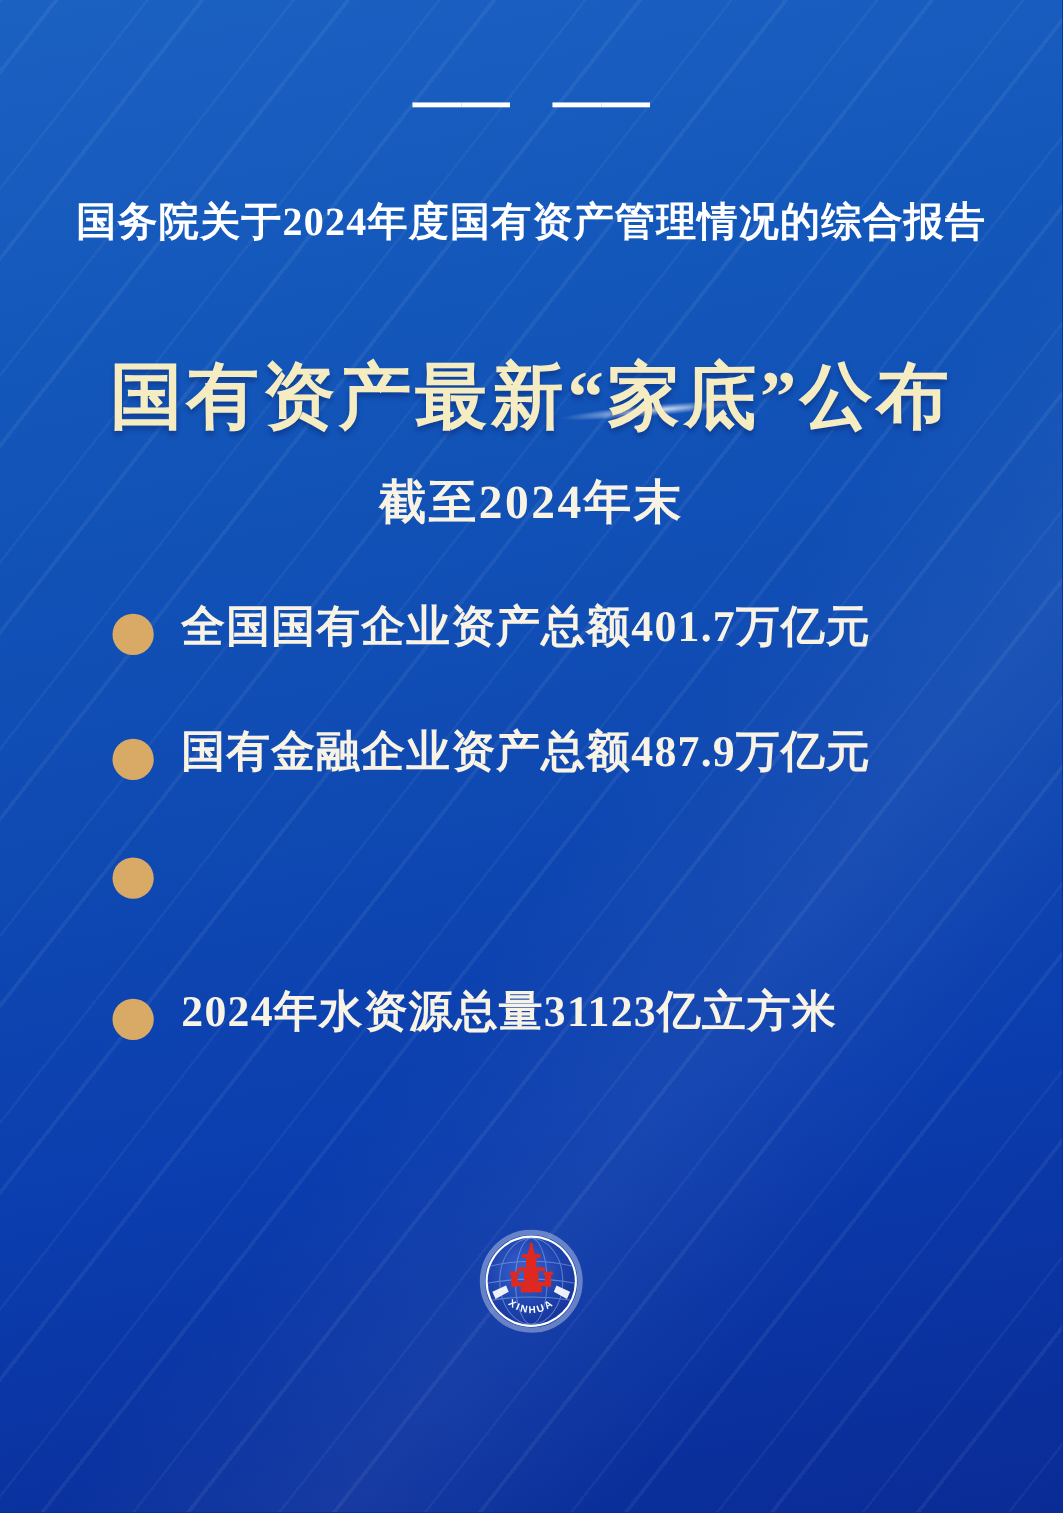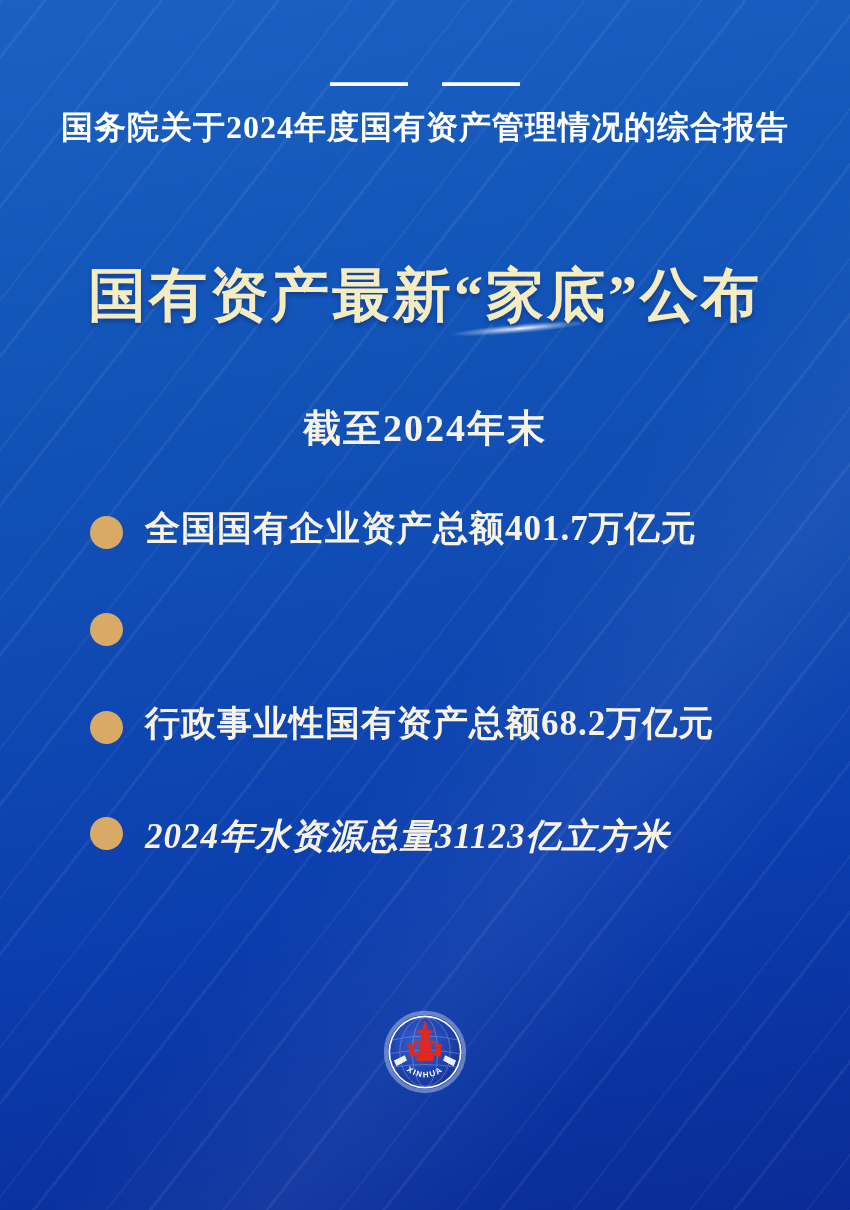--- a/index.html
+++ b/index.html
@@ -55,77 +55,78 @@
     align-items: center;
     gap: 34px;
     color: #ffffff;
     font-weight: bold;
     font-size: 39px;
     letter-spacing: 2px;
     z-index: 2;
   }
   .kicker .dash { letter-spacing: 0; font-weight: bold; }
   .intro {
+    margin-top: 50px;
     text-align: center;
     color: #ffffff;
     font-family: "Liberation Serif", serif;
     font-weight: bold;
     font-size: 32px;
     line-height: 47px;
     letter-spacing: 1px;
     z-index: 2;
   }
   .headline {
-    margin: 112px 0 0 0;
+    margin: 84px 0 0 0;
     font-family: "Liberation Serif", serif;
     font-weight: bold;
     font-size: 58px;
     line-height: 66px;
     letter-spacing: 3px;
     color: var(--title-gold, #f5ecc2);
     text-shadow: 0 3px 4px rgba(5, 20, 80, 0.35);
     z-index: 2;
     white-space: nowrap;
   }
   .subtitle {
-    margin-top: 74px;
+    margin-top: 25px;
     font-family: "Liberation Serif", serif;
     font-weight: bold;
     font-size: 38px;
     color: var(--cream-text, #f8f3e4);
     letter-spacing: 2px;
     z-index: 2;
   }
   .bullets {
     width: 700px;
     margin: 52px auto 0;
     z-index: 2;
   }
   .bullet {
     display: flex;
-    align-items: center;
+    align-items: flex-end;
     padding-left: 15px;
     margin-bottom: 55px;
   }
   .dot {
     flex: none;
     width: 33px; height: 33px;
     border-radius: 50%;
     background: var(--bullet-dot, #d9aa66);
     margin: 7px 22px 0 0;
   }
   .bullet-text {
     font-family: "Liberation Serif", serif;
     font-weight: bold;
     font-size: 35px;
     line-height: 45px;
     color: var(--cream-text, #faf5e6);
     letter-spacing: 1px;
   }
-  .bullet-text .line2 { margin-top: 13px; font-style: italic; }
+  .bullet-text .line2 { margin-top: 13px; }
   .footer {
     margin-top: 96px;
     display: flex;
     flex-direction: column;
     align-items: center;
     z-index: 2;
   }
   .logo { width: 84px; height: 84px; overflow: visible; }
 </style>
 </head>
@@ -150,26 +151,26 @@
 
   <div class="bullets">
     <div class="bullet">
       <span class="dot"></span>
       <div class="bullet-text">
         <div>全国国有企业资产总额401.7万亿元</div>
       </div>
     </div>
     <div class="bullet">
       <span class="dot"></span>
-    </div>
-    <div class="bullet">
-      <span class="dot"></span>
       <div class="bullet-text">
-        <div>行政事业性国有资产总额68.2万亿元</div>
+        <div>国有金融企业资产总额487.9万亿元</div>
       </div>
+    </div>
+    <div class="bullet">
+      <span class="dot"></span>
     </div>
     <div class="bullet">
       <span class="dot"></span>
       <div class="bullet-text">
         <div class="line2">2024年水资源总量31123亿立方米</div>
       </div>
     </div>
   </div>
 
   <div class="footer">

